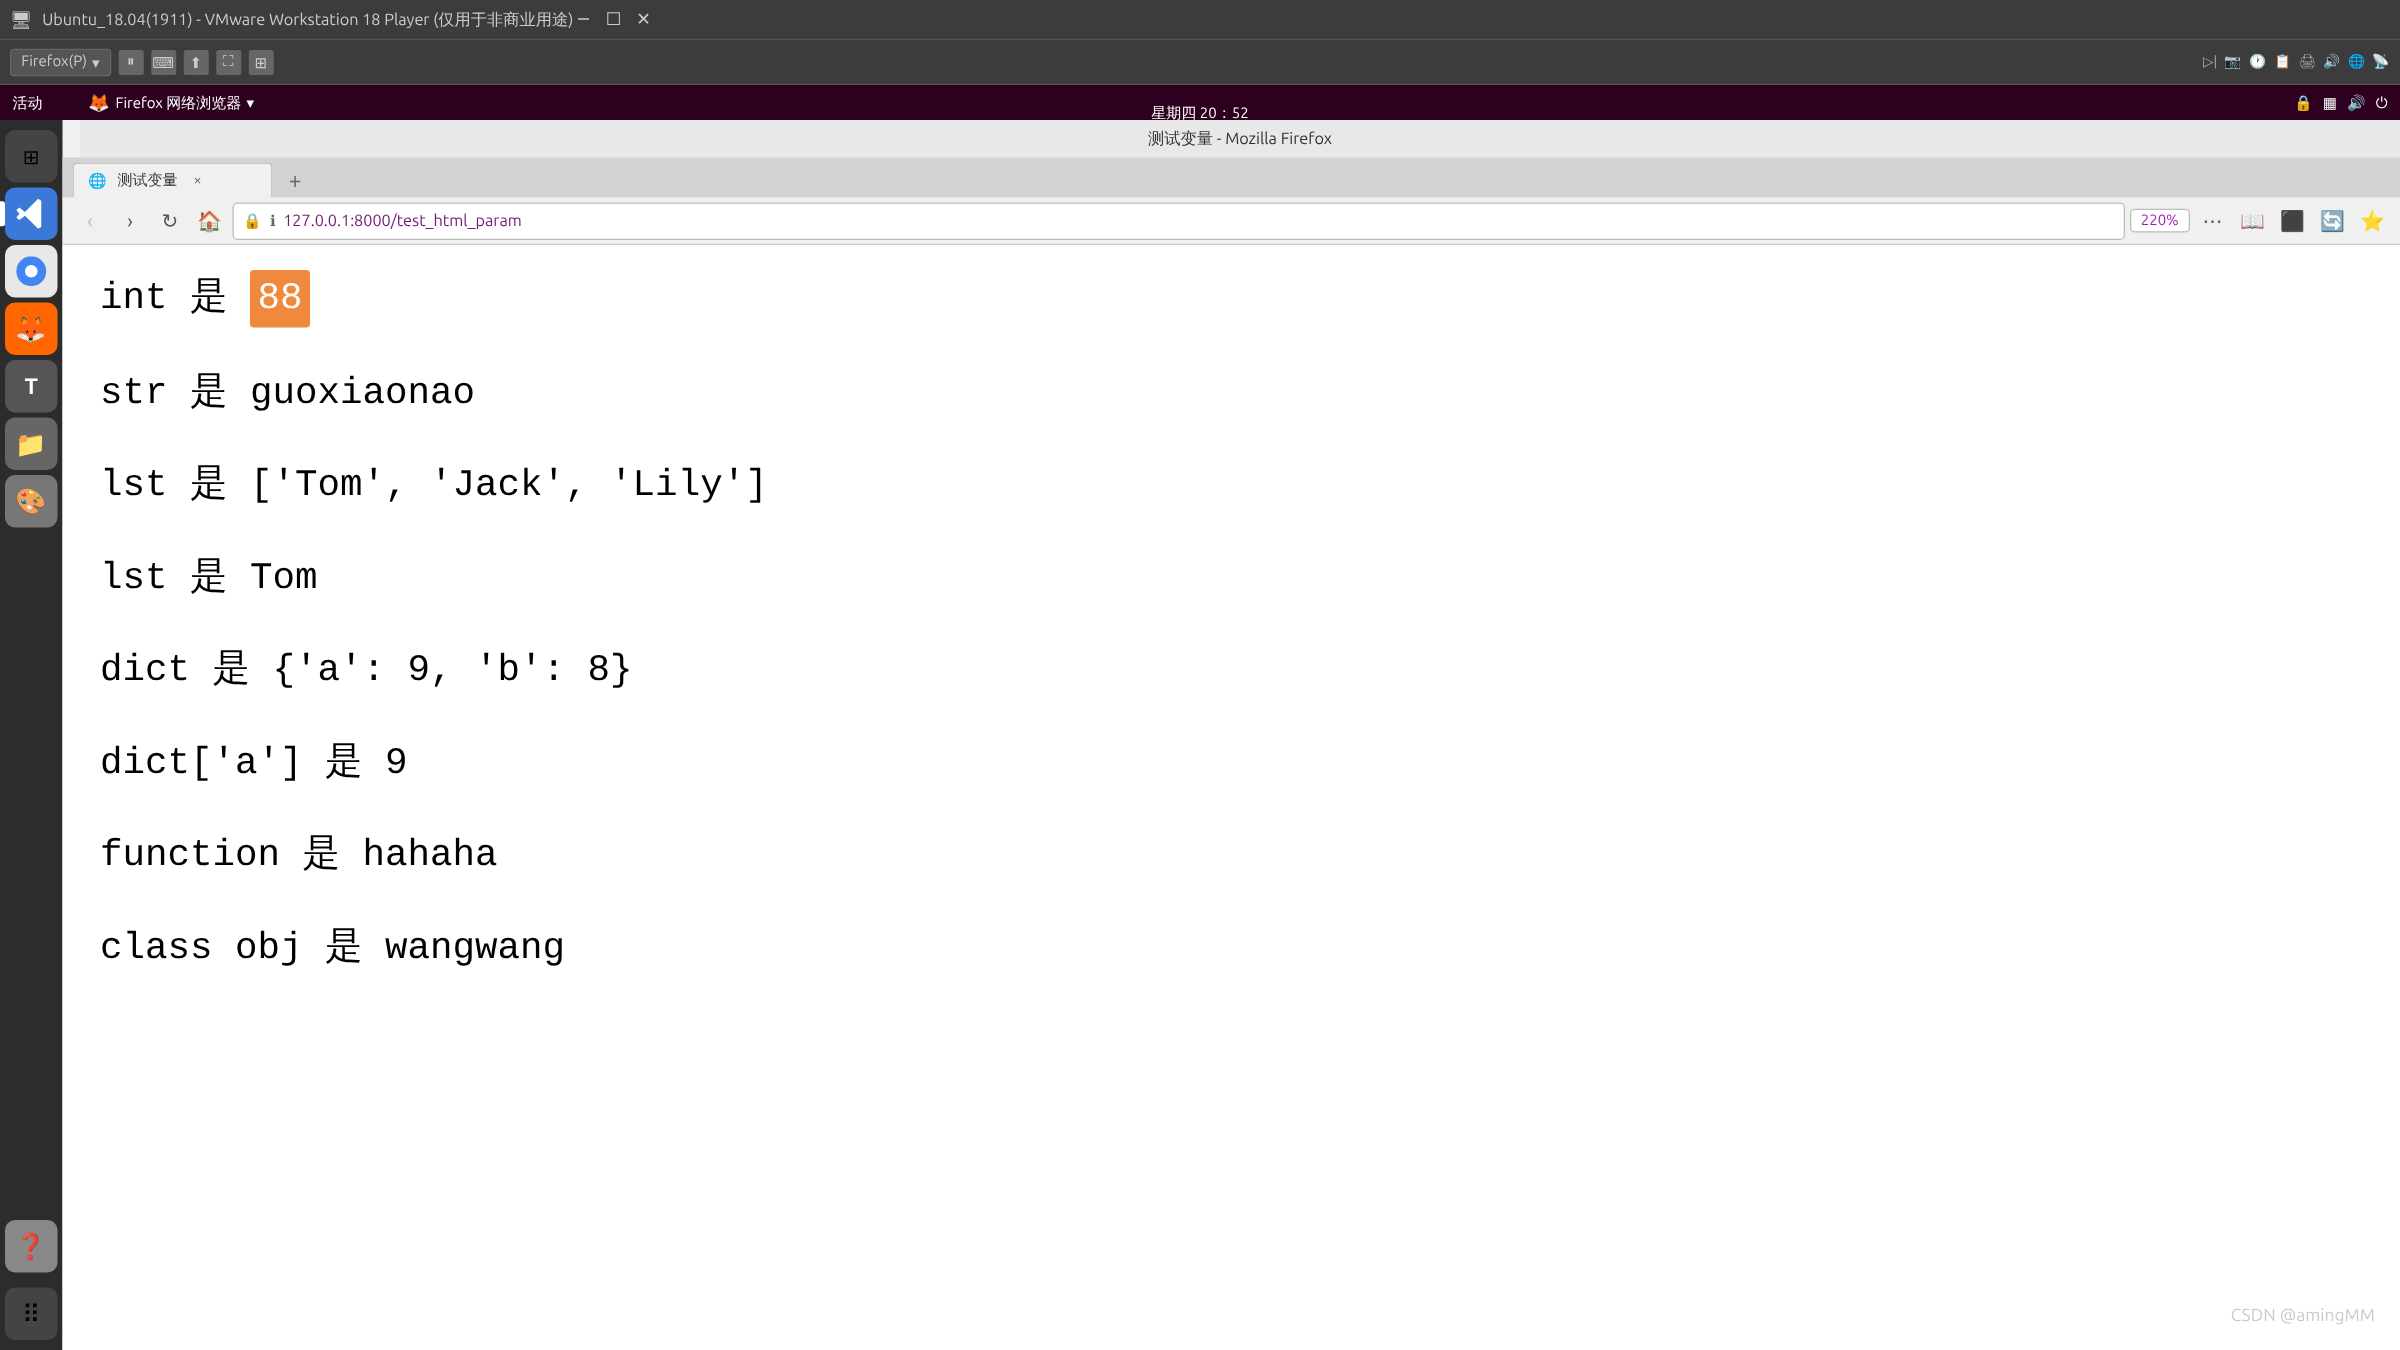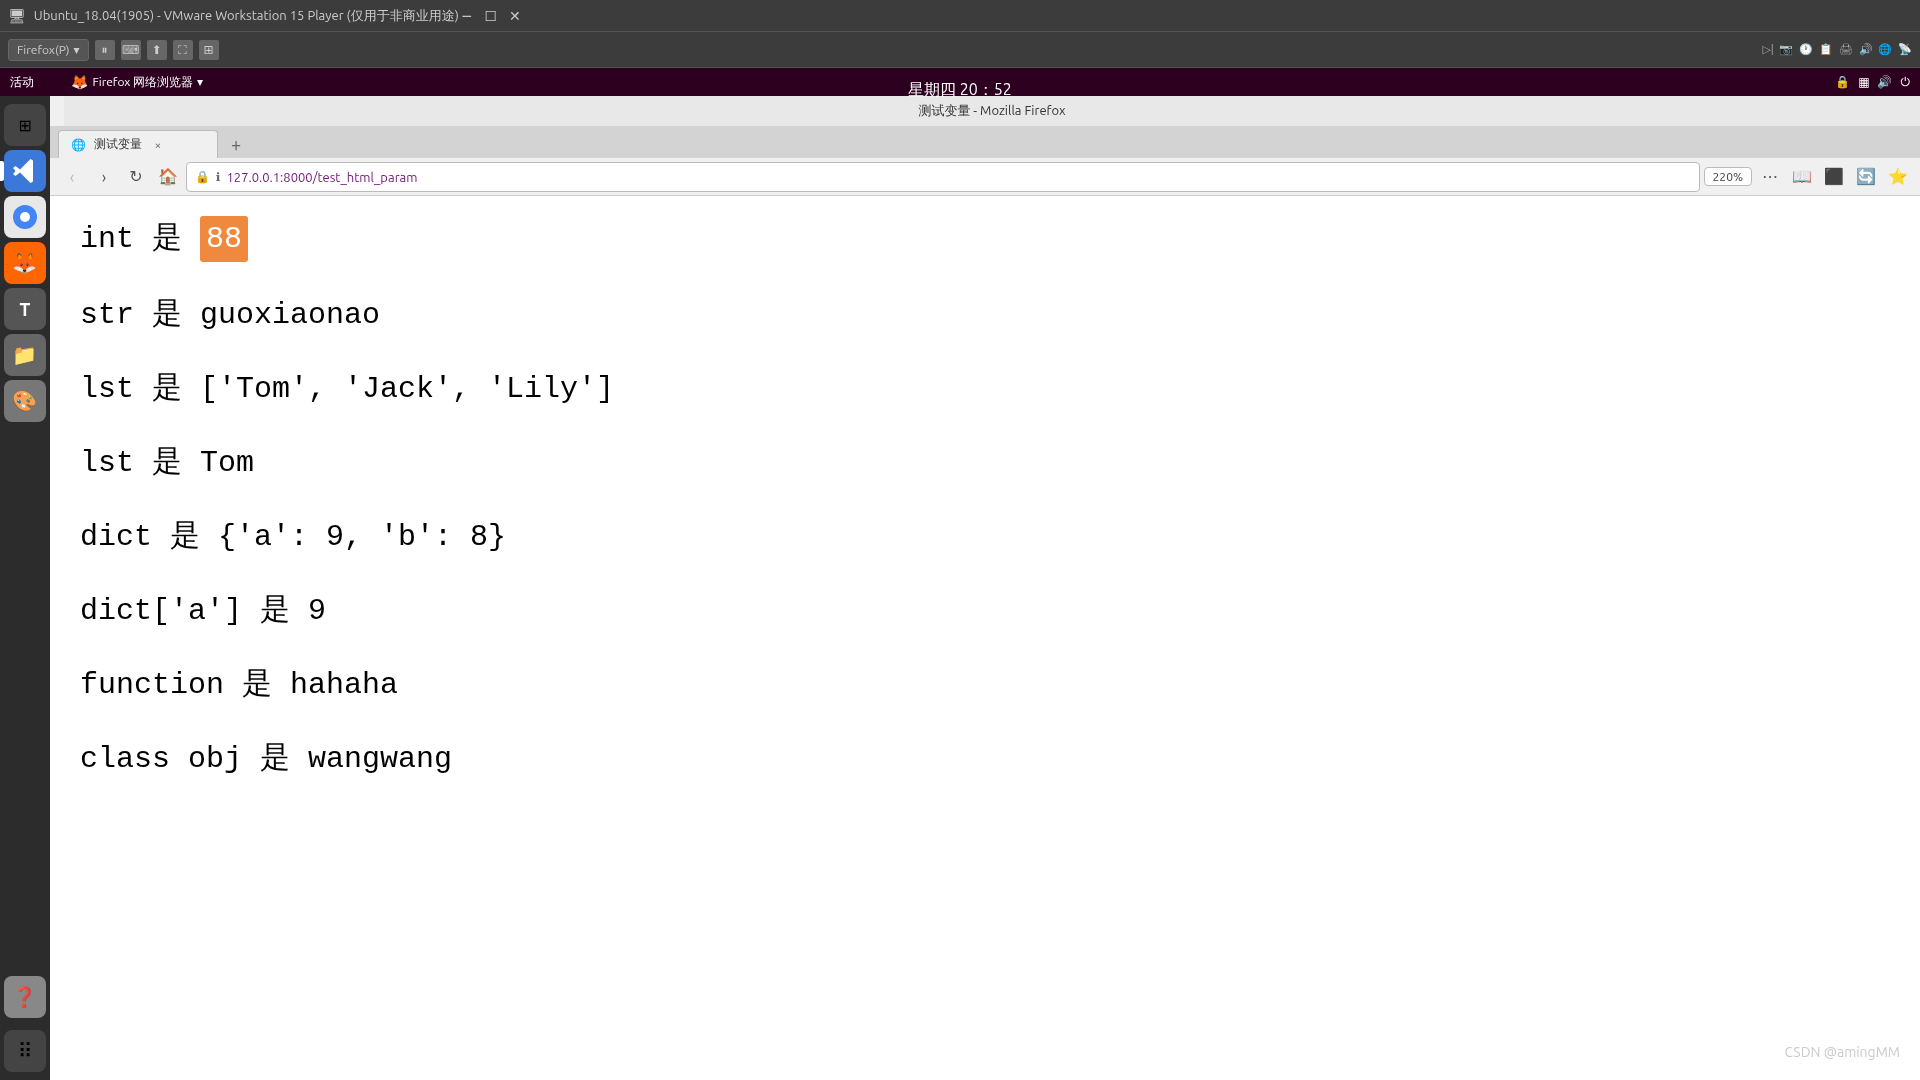--- a/index.html
+++ b/index.html
@@ -86,21 +86,21 @@
       display: flex;
       align-items: center;
       gap: 4px;
       cursor: pointer;
     }
     .ubuntu-topbar .clock {
       position: absolute;
       left: 50%;
       transform: translateX(-50%);
       margin-top: 16px;
-      font-size: 16px;
+      font-size: 12px;
     }
     .ubuntu-topbar .topbar-right {
       margin-left: auto;
       display: flex;
       align-items: center;
       gap: 8px;
     }
 
     
     .firefox-window {
@@ -193,21 +193,21 @@
       gap: 6px;
     }
     .url-bar-lock { color: #666; font-size: 12px; }
     .url-bar-text { flex: 1; color: #701a75; }
     .zoom-level {
       background: #fff;
       border: 1px solid #bbb;
       border-radius: 4px;
       padding: 2px 8px;
       font-size: 12px;
-      color: #404040;
+      color: #a21caf;
     }
     .navbar-right {
       display: flex;
       align-items: center;
       gap: 4px;
     }
 
     
     .content-wrapper {
       display: flex;
@@ -273,21 +273,21 @@
       right: 20px;
       color: rgba(255,255,255,0.3);
       font-size: 14px;
     }
   </style>
 </head>
 <body>
 
 <div class="vmware-titlebar">
   <span style="font-size:14px; margin-right:8px;">🖥</span>
-  <span>Ubuntu_18.04(1905) - VMware Workstation 15 Player (仅用于非商业用途)</span>
+  <span>Ubuntu_18.04(1911) - VMware Workstation 18 Player (仅用于非商业用途)</span>
   <div class="win-controls">
     <div class="win-ctrl">─</div>
     <div class="win-ctrl">☐</div>
     <div class="win-ctrl">✕</div>
   </div>
 </div>
 
 <div class="vmware-toolbar">
   <div class="vmware-toolbar-btn">
     <span>Firefox(P)</span>

